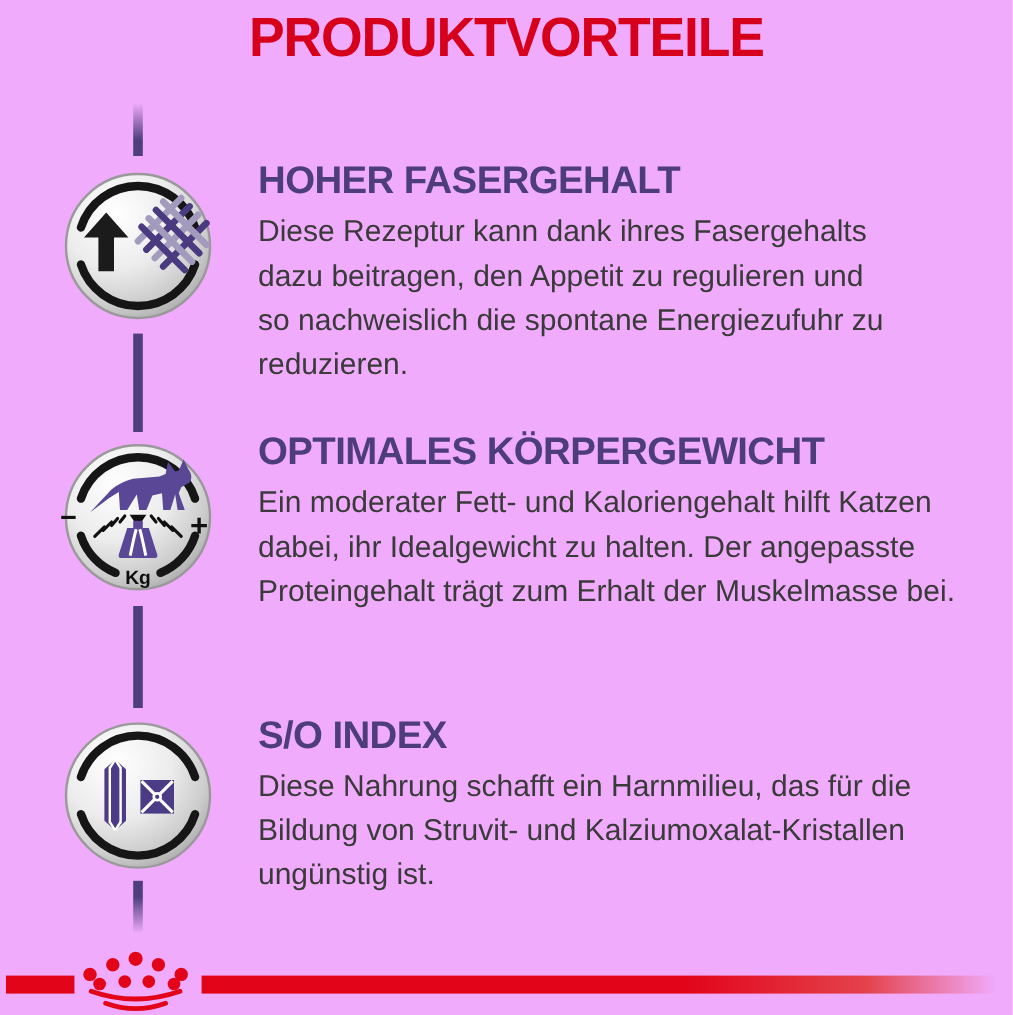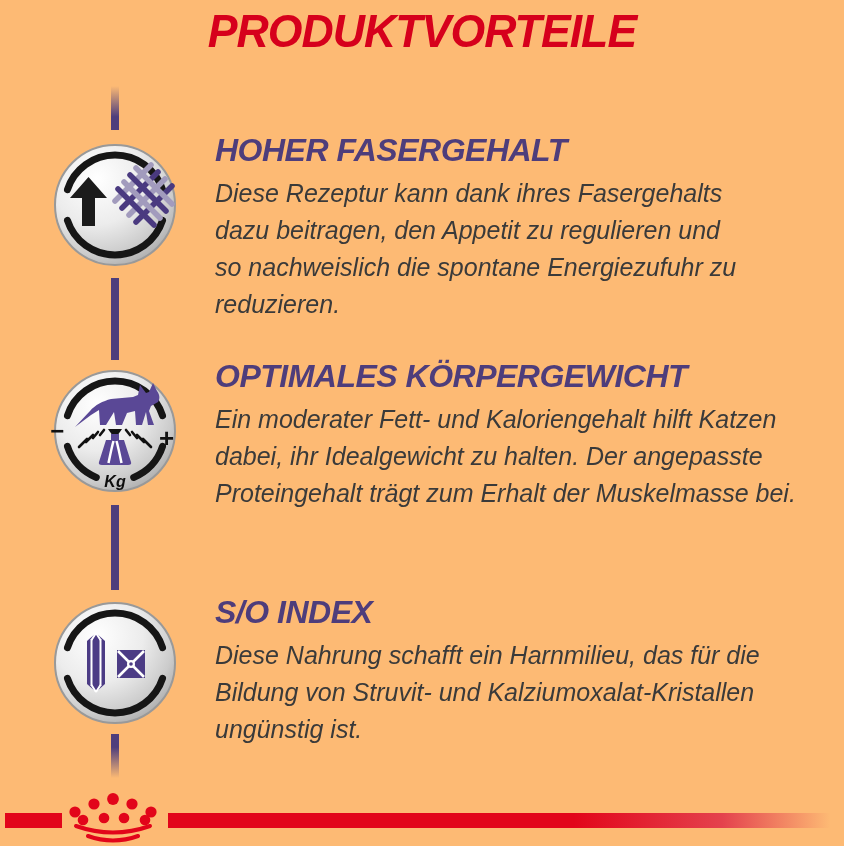--- a/index.html
+++ b/index.html
@@ -4,22 +4,22 @@
 <style>
   :root{
     --red-title:#d6001c;
     --red-bar:#e2051a;
     --purple-heading:#4e3d7b;
     --purple-line:#4e3e7c;
     --purple-icon:#5a4896;
     --body-text:#3a3a3a;
   }
   html,body{margin:0;padding:0;}
-  .page{position:relative;width:844px;height:846px;background:#fdba74;
-        font-family:"Liberation Sans",sans-serif;overflow:hidden;font-style:italic;}
+  .page{position:relative;width:844px;height:846px;background:#f0abfc;
+        font-family:"Liberation Sans",sans-serif;overflow:hidden;}
 
   .title{position:absolute;top:4px;left:0;width:100%;text-align:center;
          font-size:46px;font-weight:bold;color:var(--red-title);
          letter-spacing:-1px;transform:scaleX(0.97);}
 
   .connector{position:absolute;left:111px;width:8px;background:var(--purple-line);}
   .seg1{top:86px;height:44px;background:linear-gradient(to bottom,rgba(78,62,124,0),var(--purple-line) 70%);}
   .seg2{top:278px;height:82px;}
   .seg3{top:505px;height:85px;}
   .seg4{top:734px;height:44px;background:linear-gradient(to bottom,var(--purple-line) 30%,rgba(78,62,124,0));}

